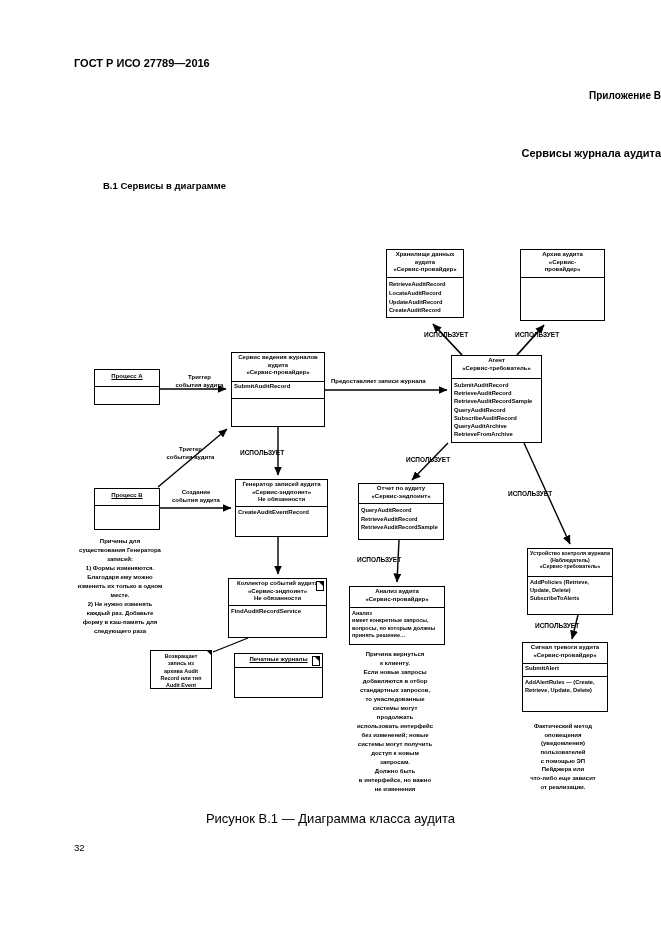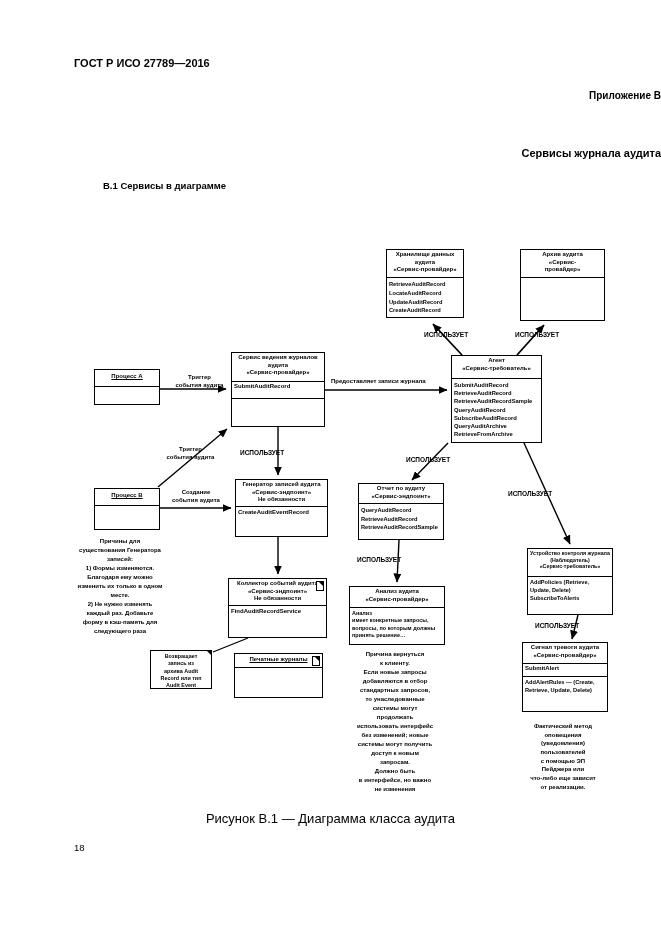--- a/index.html
+++ b/index.html
@@ -246,15 +246,15 @@
 
   <div class="lbl2" style="left:172px;top:374px;width:55px;">Триггер
 события аудита</div>
   <div class="lbl2" style="left:163px;top:446px;width:55px;">Триггер
 события аудита</div>
   <div class="lbl2" style="left:167px;top:489px;width:58px;">Создание
 события аудита</div>
   <div class="lbl" style="left:331px;top:378px;font-size:6px;">Предоставляет записи журнала</div>
 
   <div class="abs caption">Рисунок В.1 — Диаграмма класса аудита</div>
-  <div class="abs pagenum">18</div>
+  <div class="abs pagenum">32</div>
 
 </div>
 
 </body></html>

